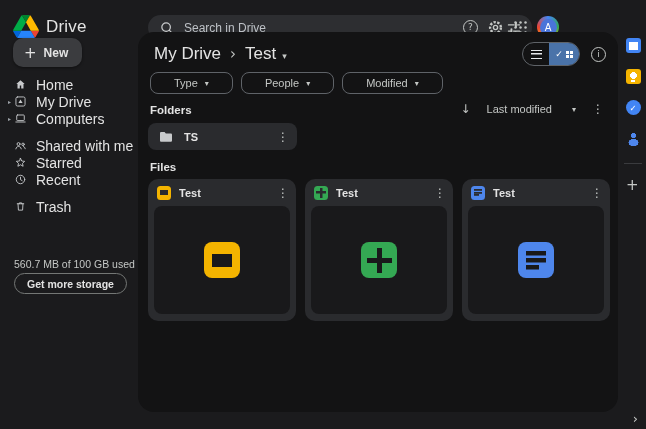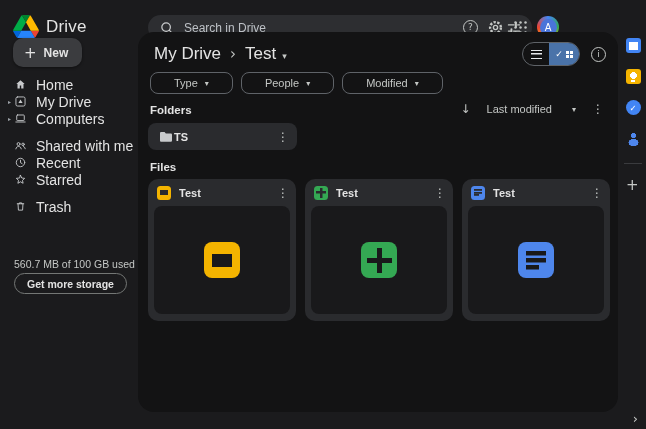--- a/index.html
+++ b/index.html
@@ -70,21 +70,21 @@
           align-items:center; gap:7px; font-size:11px; color:var(--text-secondary,#C4C7C5); cursor:pointer; }
   .chip .glyph { font-size:8px; }
 
   .section-head { position:absolute; left:12px; right:14px; display:flex; align-items:flex-end; justify-content:space-between; }
   .section-lbl { font-size:11.5px; font-weight:bold; color:var(--text-primary,#E3E3E3); }
   .sort-area { display:flex; align-items:center; gap:16px; color:var(--text-secondary,#C4C7C5); }
   .sort-btn { display:flex; align-items:center; gap:20px; font-size:11px; cursor:pointer; }
   .kebab { font-size:12px; color:var(--text-secondary,#C4C7C5); cursor:pointer; line-height:1; }
 
   .folder-item { position:absolute; left:10px; top:91px; width:149px; height:27px; background:var(--bg-raised,#2A2B2E);
-                 border-radius:8px; display:flex; align-items:center; padding:0 8px 0 10px; cursor:pointer; }
+                 border-radius:8px; display:flex; align-items:center; padding:0 8px 0 10px; gap:10px; cursor:pointer; }
   .folder-item .lbl { flex:1; font-size:11px; font-weight:bold; color:var(--text-primary,#E3E3E3); }
 
   .files-lbl-row { top:129px; }
   .cards { position:absolute; left:10px; top:147px; display:flex; gap:9px; }
   .card { width:148px; height:142px; background:var(--bg-raised,#2A2B2E); border-radius:10px; cursor:pointer; }
   .card-head { height:27px; display:flex; align-items:center; gap:8px; padding:0 7px 0 9px; }
   .card-head .lbl { flex:1; font-size:11px; font-weight:bold; color:var(--text-primary,#E3E3E3); }
   .card-preview { margin:0 6px; height:108px; background:var(--bg-preview,#19191B); border-radius:8px;
                   display:flex; align-items:center; justify-content:center; }
 
@@ -239,31 +239,31 @@
           <circle class="st" cx="7" cy="7.8" r="2.3"></circle>
           <path class="st" d="M2.9 15.2c.3-2.3 1.9-3.7 4.1-3.7s3.8 1.4 4.1 3.7"></path>
           <circle class="st" cx="13.9" cy="8.2" r="1.9"></circle>
           <path class="st" d="M14.5 11.6c1.6.4 2.5 1.6 2.7 3.4"></path>
         </svg>
         <span class="lbl">Shared with me</span>
       </div>
       <div class="nav-item">
         <span class="expander"></span>
         <svg viewBox="0 0 20 20">
+          <path class="st" d="M10 3.6l1.9 4.1 4.5.5-3.3 3.1.9 4.5-4-2.3-4 2.3.9-4.5-3.3-3.1 4.5-.5z"></path>
+        </svg>
+        <span class="lbl">Starred</span>
+      </div>
+      <div class="nav-item">
+        <span class="expander"></span>
+        <svg viewBox="0 0 20 20">
           <circle class="st" cx="10" cy="10" r="6.5"></circle>
           <path class="st" d="M10 6.4v3.8l2.5 1.5"></path>
         </svg>
         <span class="lbl">Recent</span>
-      </div>
-      <div class="nav-item">
-        <span class="expander"></span>
-        <svg viewBox="0 0 20 20">
-          <path class="st" d="M10 3.6l1.9 4.1 4.5.5-3.3 3.1.9 4.5-4-2.3-4 2.3.9-4.5-3.3-3.1 4.5-.5z"></path>
-        </svg>
-        <span class="lbl">Starred</span>
       </div>
 
       <div class="nav-gap"></div>
 
       <div class="nav-item">
         <span class="expander"></span>
         <svg viewBox="0 0 20 20">
           <path class="st" d="M5 5.8h10M8.2 5.8V4.4h3.6v1.4M6.2 5.8l.6 9.8h6.4l.6-9.8"></path>
         </svg>
         <span class="lbl">Trash</span>

